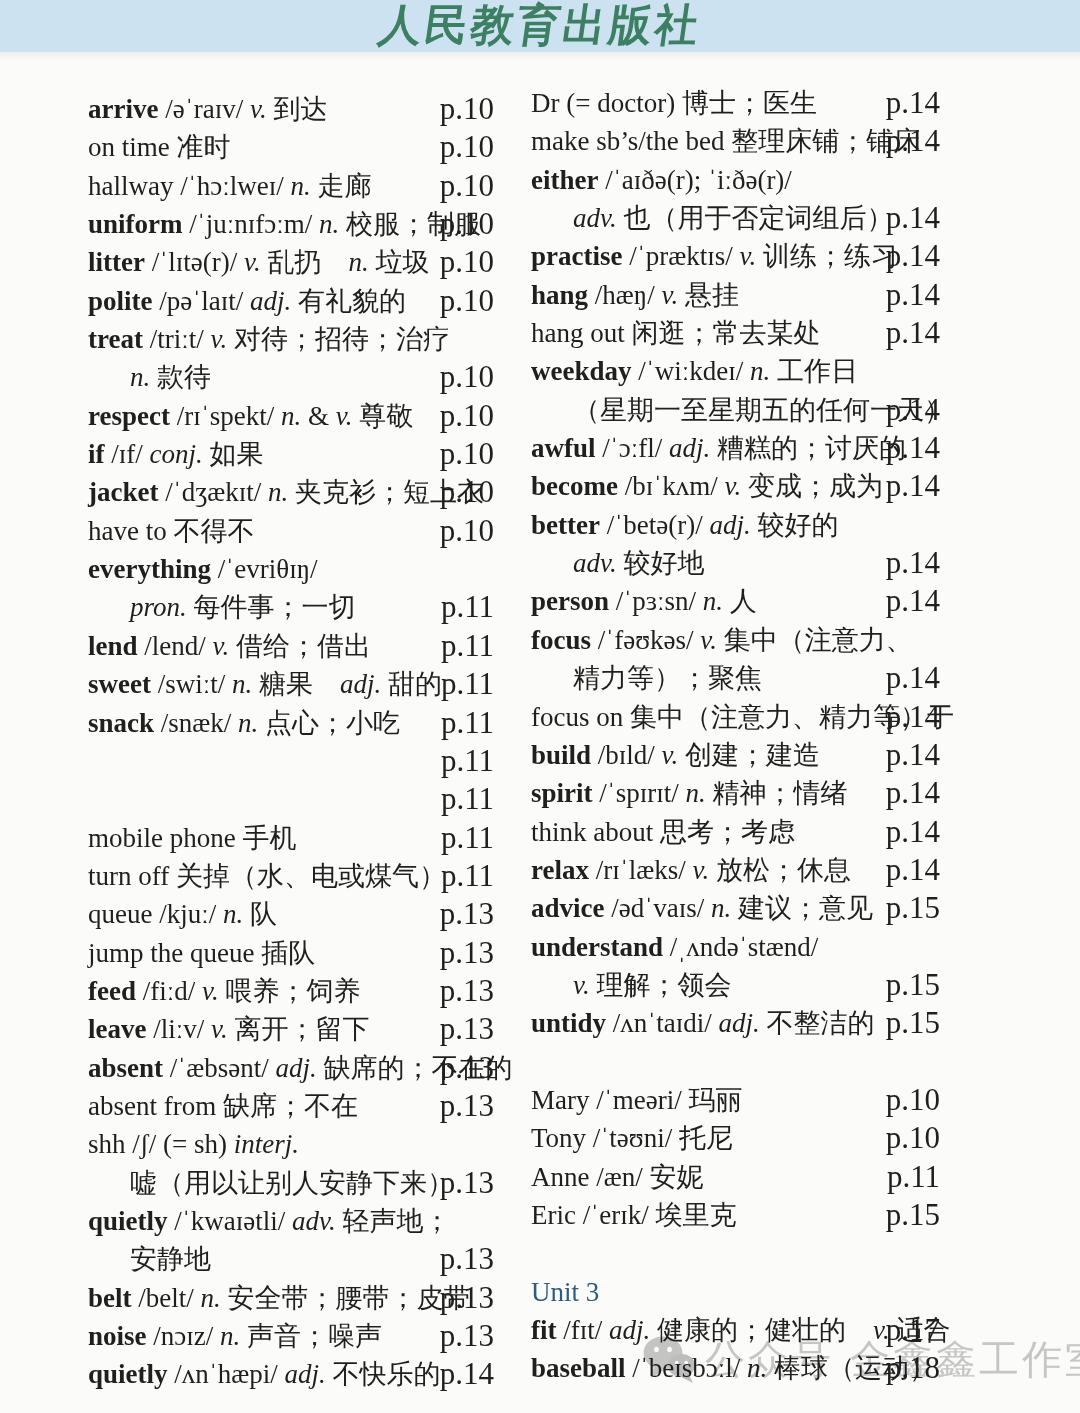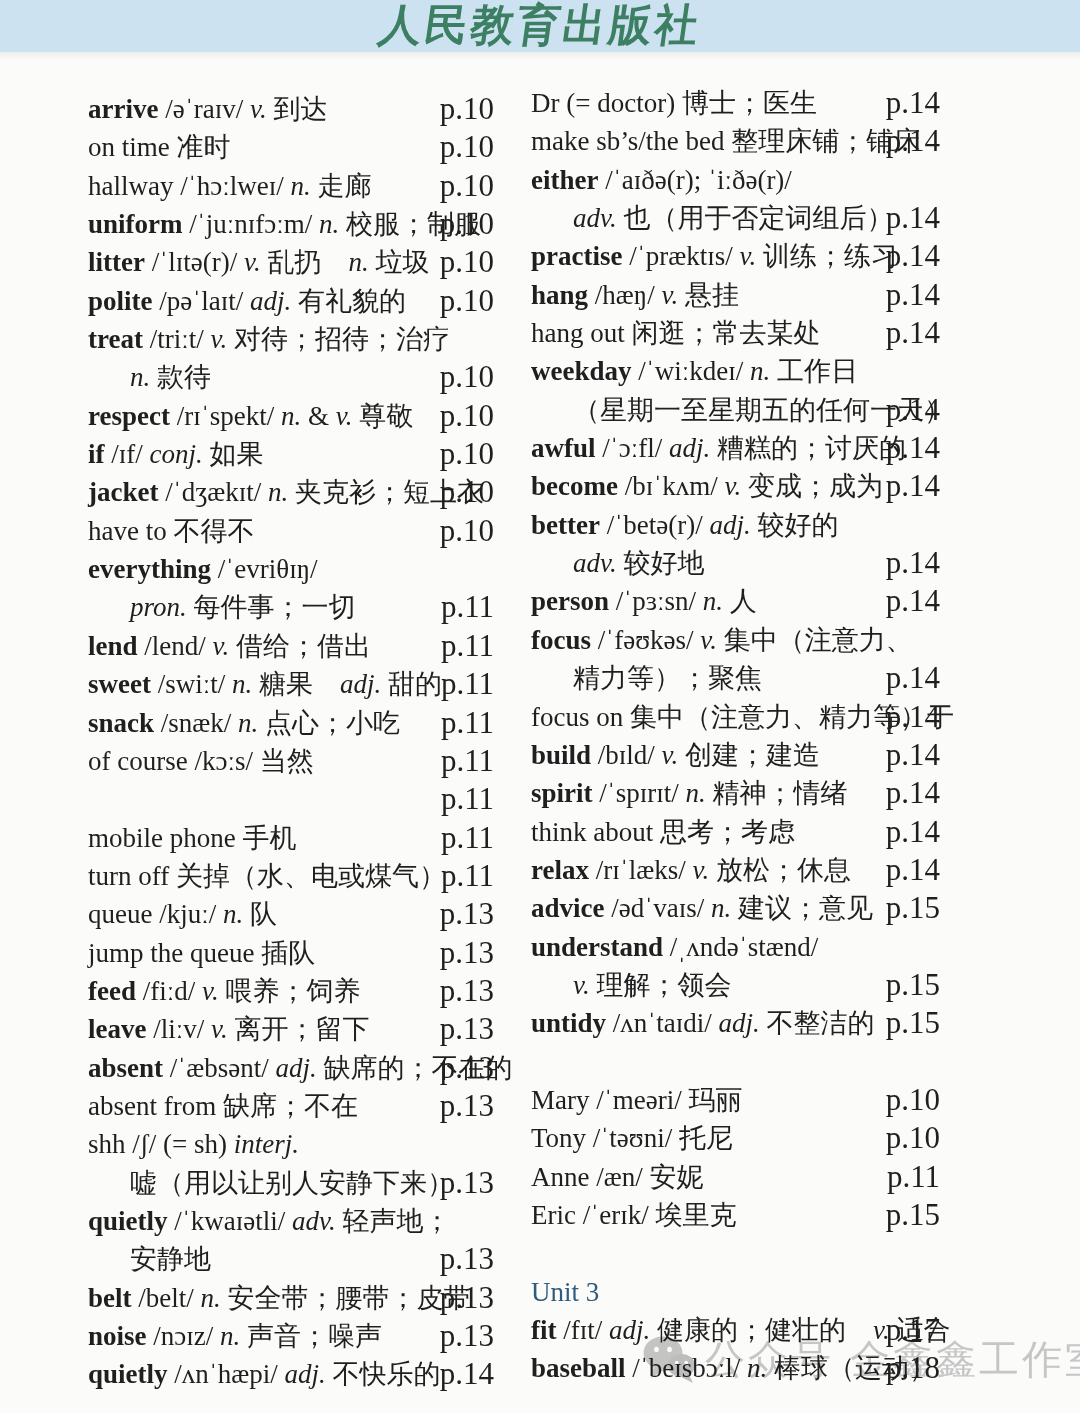--- a/index.html
+++ b/index.html
@@ -111,21 +111,21 @@
         <div class="row indent"><span class="row-text"><span class="i">n. </span><span class="r">款待</span></span><span class="row-page">p.10</span></div>
         <div class="row"><span class="row-text"><span class="b">respect</span><span class="r"> /rɪˈspekt/ </span><span class="i">n.</span><span class="r"> &amp; </span><span class="i">v. </span><span class="r">尊敬</span></span><span class="row-page">p.10</span></div>
         <div class="row"><span class="row-text"><span class="b">if</span><span class="r"> /ɪf/ </span><span class="i">conj. </span><span class="r">如果</span></span><span class="row-page">p.10</span></div>
         <div class="row"><span class="row-text"><span class="b">jacket</span><span class="r"> /ˈdʒækɪt/ </span><span class="i">n. </span><span class="r">夹克衫；短上衣</span></span><span class="row-page">p.10</span></div>
         <div class="row"><span class="row-text"><span class="r">have to  不得不</span></span><span class="row-page">p.10</span></div>
         <div class="row"><span class="row-text"><span class="b">everything</span><span class="r"> /ˈevriθɪŋ/</span></span></div>
         <div class="row indent"><span class="row-text"><span class="i">pron. </span><span class="r">每件事；一切</span></span><span class="row-page">p.11</span></div>
         <div class="row"><span class="row-text"><span class="b">lend</span><span class="r"> /lend/ </span><span class="i">v. </span><span class="r">借给；借出</span></span><span class="row-page">p.11</span></div>
         <div class="row"><span class="row-text"><span class="b">sweet</span><span class="r"> /swiːt/ </span><span class="i">n. </span><span class="r">糖果　</span><span class="i">adj. </span><span class="r">甜的</span></span><span class="row-page">p.11</span></div>
         <div class="row"><span class="row-text"><span class="b">snack</span><span class="r"> /snæk/ </span><span class="i">n. </span><span class="r">点心；小吃</span></span><span class="row-page">p.11</span></div>
-        <div class="row"><span class="row-text"><span class="r">of course /kɔːs/ 当然</span></span><span class="row-page">p.11</span></div>
+        <div class="row"><span class="row-page">p.11</span></div>
         <div class="row"><span class="row-page">p.11</span></div>
         <div class="row"><span class="row-text"><span class="r">mobile phone 手机</span></span><span class="row-page">p.11</span></div>
         <div class="row"><span class="row-text"><span class="r">turn off 关掉（水、电或煤气）</span></span><span class="row-page">p.11</span></div>
         <div class="row"><span class="row-text"><span class="r">queue /kjuː/ </span><span class="i">n. </span><span class="r">队</span></span><span class="row-page">p.13</span></div>
         <div class="row"><span class="row-text"><span class="r">jump the queue 插队</span></span><span class="row-page">p.13</span></div>
         <div class="row"><span class="row-text"><span class="b">feed</span><span class="r"> /fiːd/ </span><span class="i">v. </span><span class="r">喂养；饲养</span></span><span class="row-page">p.13</span></div>
         <div class="row"><span class="row-text"><span class="b">leave</span><span class="r"> /liːv/ </span><span class="i">v. </span><span class="r">离开；留下</span></span><span class="row-page">p.13</span></div>
         <div class="row"><span class="row-text"><span class="b">absent</span><span class="r"> /ˈæbsənt/ </span><span class="i">adj. </span><span class="r">缺席的；不在的</span></span><span class="row-page">p.13</span></div>
         <div class="row"><span class="row-text"><span class="r">absent from 缺席；不在</span></span><span class="row-page">p.13</span></div>
         <div class="row"><span class="row-text"><span class="r">shh /ʃ/ (= sh) </span><span class="i">interj.</span></span></div>

